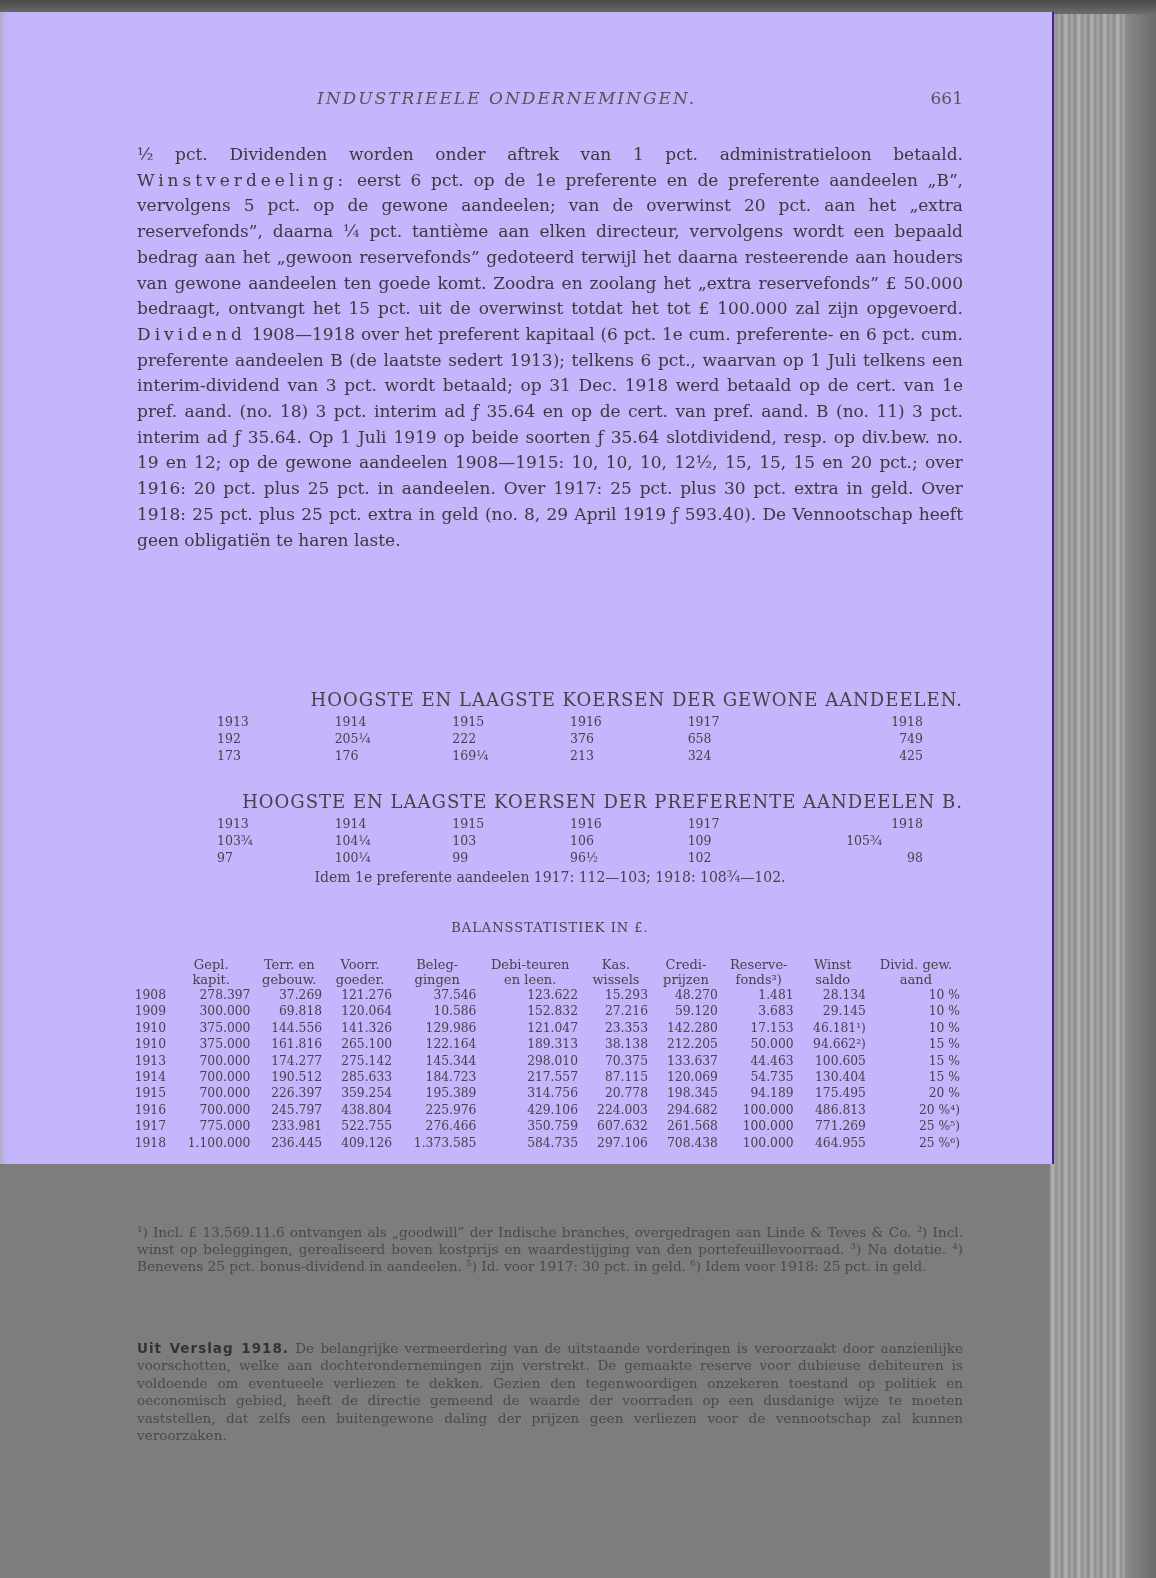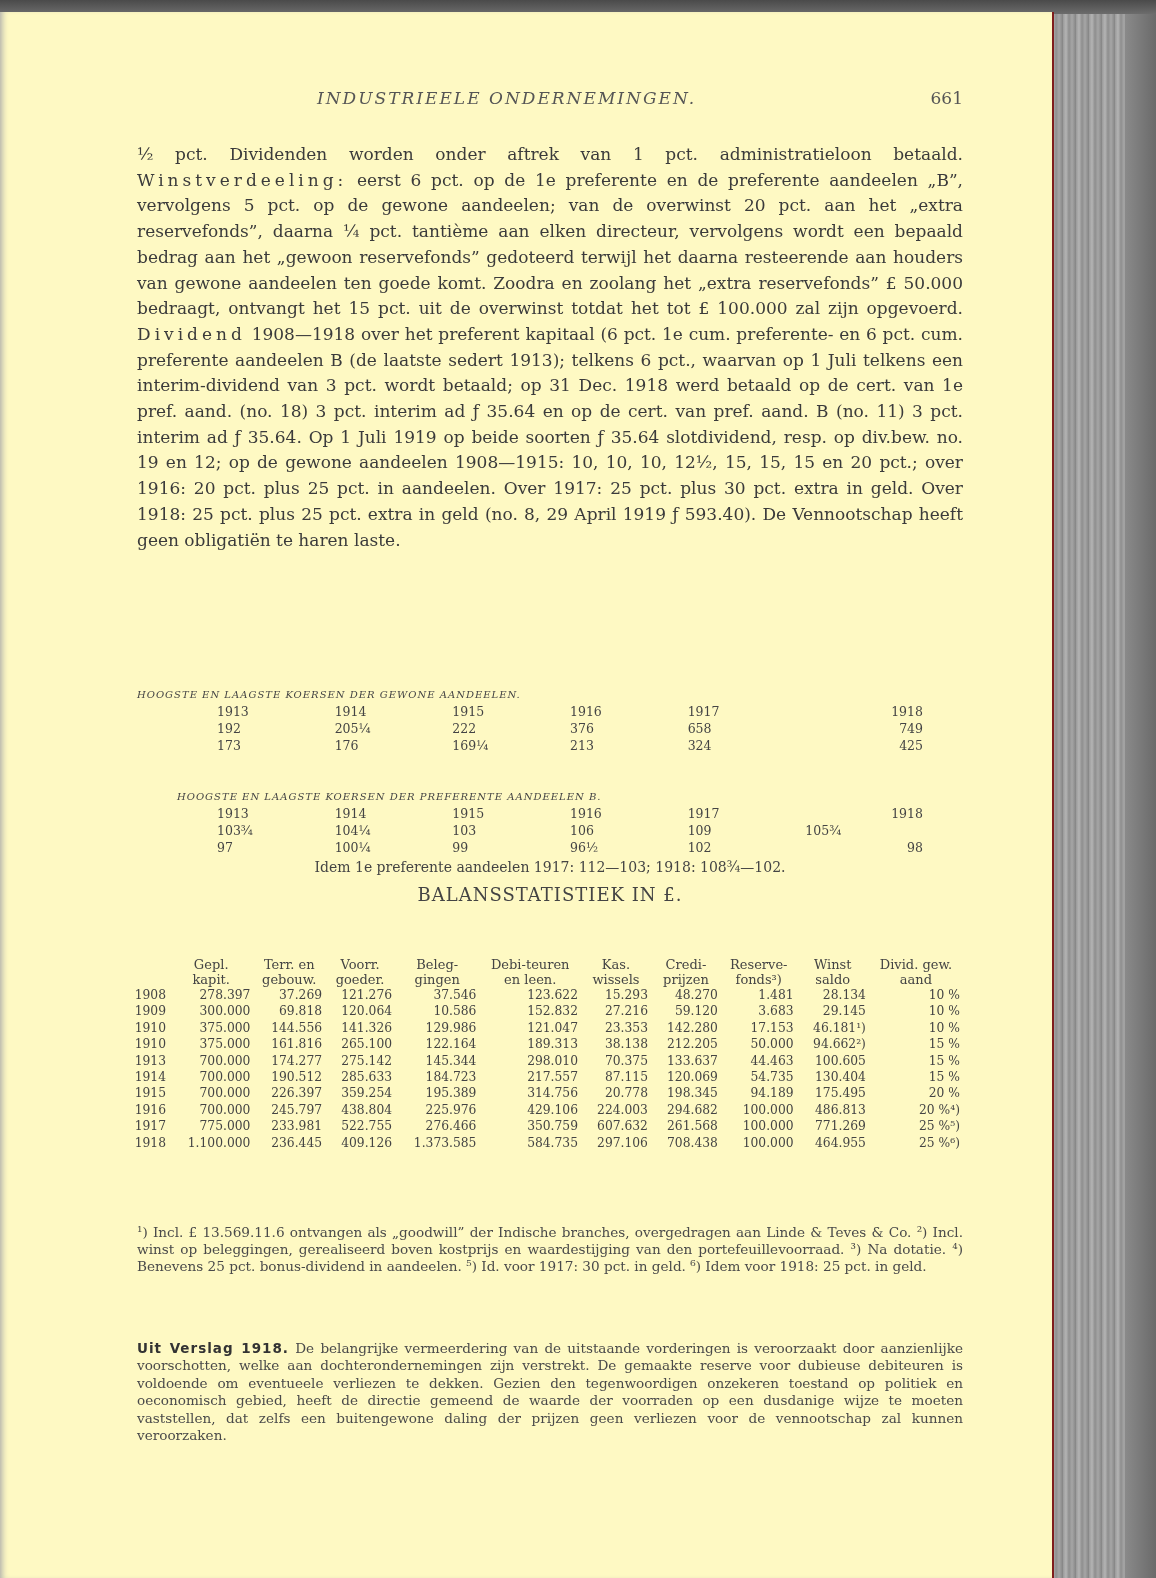--- a/index.html
+++ b/index.html
@@ -16,23 +16,23 @@
   }
   .book-edge {
     position: absolute; left: 1050px; top: 14px; width: 106px; height: 1564px;
     background: repeating-linear-gradient(90deg, #9a9a9a 0px, #b4b4b4 3px, #8e8e8e 6px, #a6a6a6 9px, #848484 13px);
   }
   .book-edge-dark {
     position: absolute; left: 1125px; top: 14px; width: 31px; height: 1564px;
     background: linear-gradient(90deg, #8a8a8a, #6a6a6a);
   }
   .page {
-    position: absolute; left: 0; top: 12px; width: 1052px; height: 1566px;
-    background: #fef9c3;
-    border-right: 2px solid #7f1d1d;
+    position: absolute; left: 0; top: 12px; width: 1052px; height: 1152px;
+    background: #c4b5fd;
+    border-right: 2px solid #4c1d95;
     box-shadow: inset 6px 0 6px -4px #aaa;
   }
   .content {
     position: absolute; left: 137px; top: 0; width: 826px;
   }
   .running-head {
     position: absolute; top: 76px; left: 0; width: 826px; height: 24px;
   }
   .running-title {
     position: absolute; left: 180px; top: 0;
@@ -42,30 +42,30 @@
     position: absolute; right: 0; top: 0; font-size: 17px; color: #555;
   }
   .body-text {
     position: absolute; top: 130px; left: 0; width: 826px;
     font-size: 17px; line-height: 25.7px; text-align: justify; color: #3b3b3b;
   }
   .spaced { letter-spacing: 4px; }
   .price-block {
     position: absolute; left: 0; width: 826px; font-size: 13px; color: #444;
   }
-  .price-title { text-align: left; letter-spacing: 1px; font-size: 10px; margin-bottom: 4px; font-style: italic; }
+  .price-title { text-align: right; letter-spacing: 1px; font-size: 18px; margin-bottom: 4px; }
   .price-grid {
     display: grid; grid-template-columns: repeat(6, 1fr);
     row-gap: 2px;
   }
   .price-grid span { font-size: 12.5px; }
   .idem-line { text-align: center; font-size: 14px; margin-top: 4px; }
   .balance-title {
-    position: absolute; top: 872px; left: 0; width: 826px; text-align: center;
-    letter-spacing: 1px; font-size: 18px; color: #444;
+    position: absolute; top: 908px; left: 0; width: 826px; text-align: center;
+    letter-spacing: 1px; font-size: 13px; color: #444;
   }
   table.balance {
     position: absolute; top: 930px; left: -8px; width: 834px;
     border-collapse: collapse; font-size: 12.3px; color: #444;
   }
   table.balance th {
     font-weight: normal; font-size: 13px; line-height: 15px; text-align: center;
     vertical-align: bottom; padding: 0 2px;
   }
   table.balance td {
@@ -135,21 +135,21 @@
         <span>1914</span>
         <span>1915</span>
         <span>1916</span>
         <span>1917</span>
         <span style="text-align:right">1918</span>
         <span>103¾</span>
         <span>104¼</span>
         <span>103</span>
         <span>106</span>
         <span>109</span>
-        <span style="text-align:left">105¾</span>
+        <span style="text-align:center">105¾</span>
         <span>97</span>
         <span>100¼</span>
         <span>99</span>
         <span>96½</span>
         <span>102</span>
         <span style="text-align:right">98</span>
       </div>
       <div class="idem-line">Idem 1e preferente aandeelen 1917: 112—103; 1918: 108¾—102.</div>
     </div>
 

